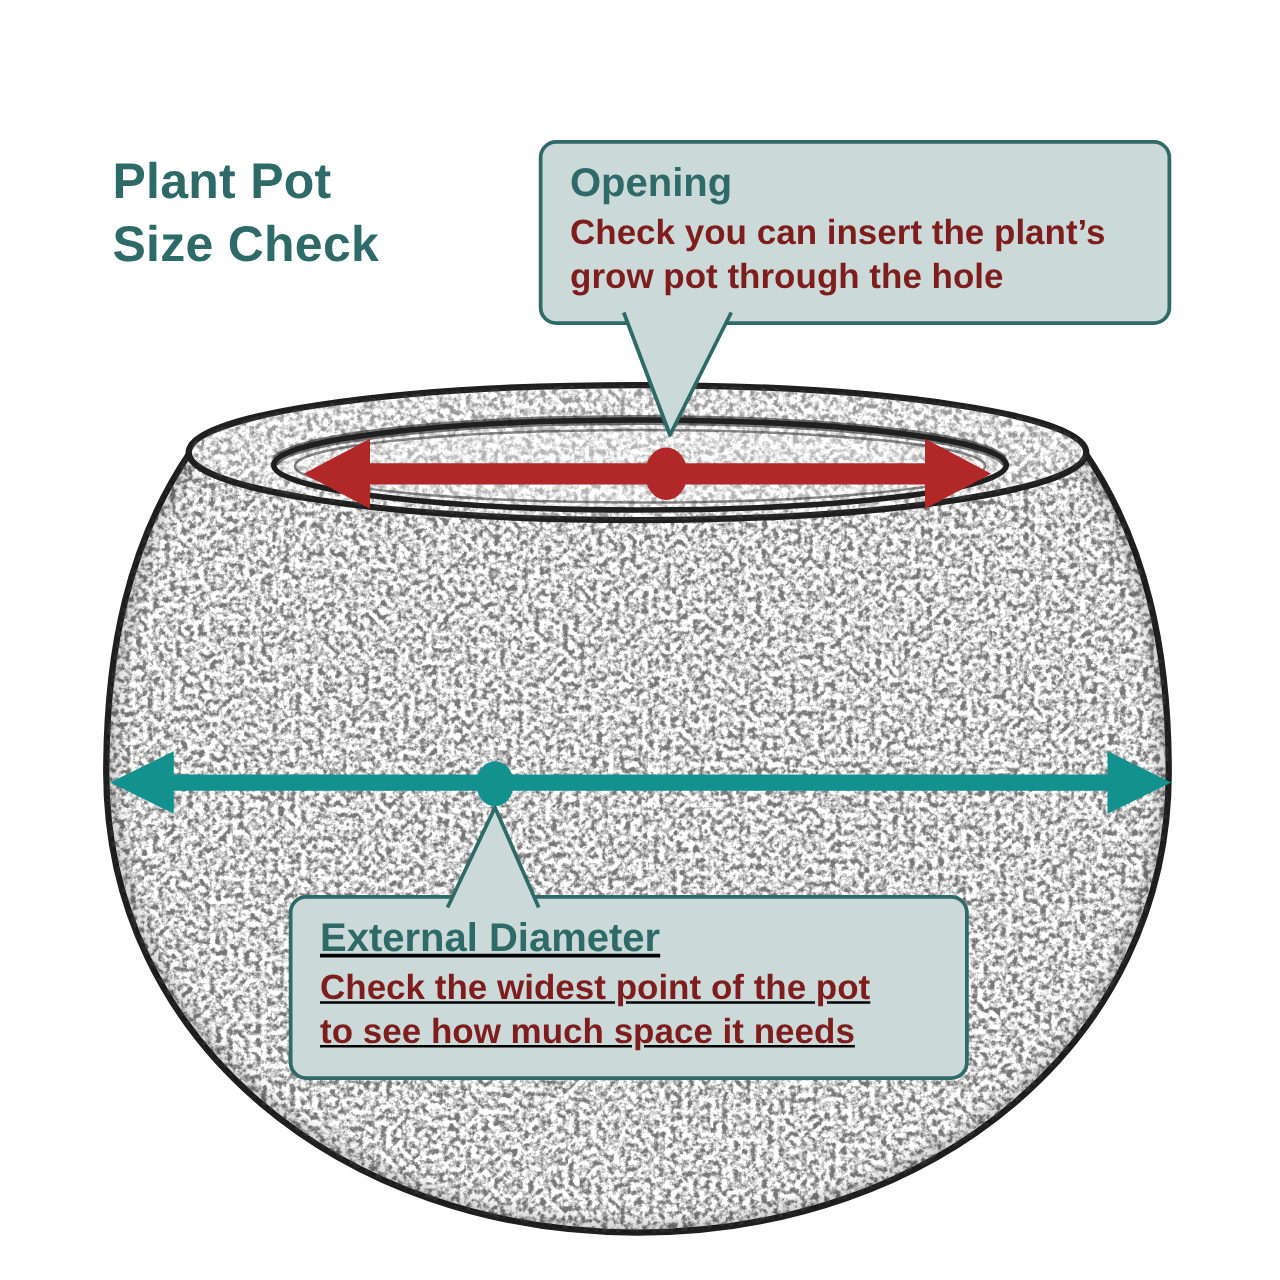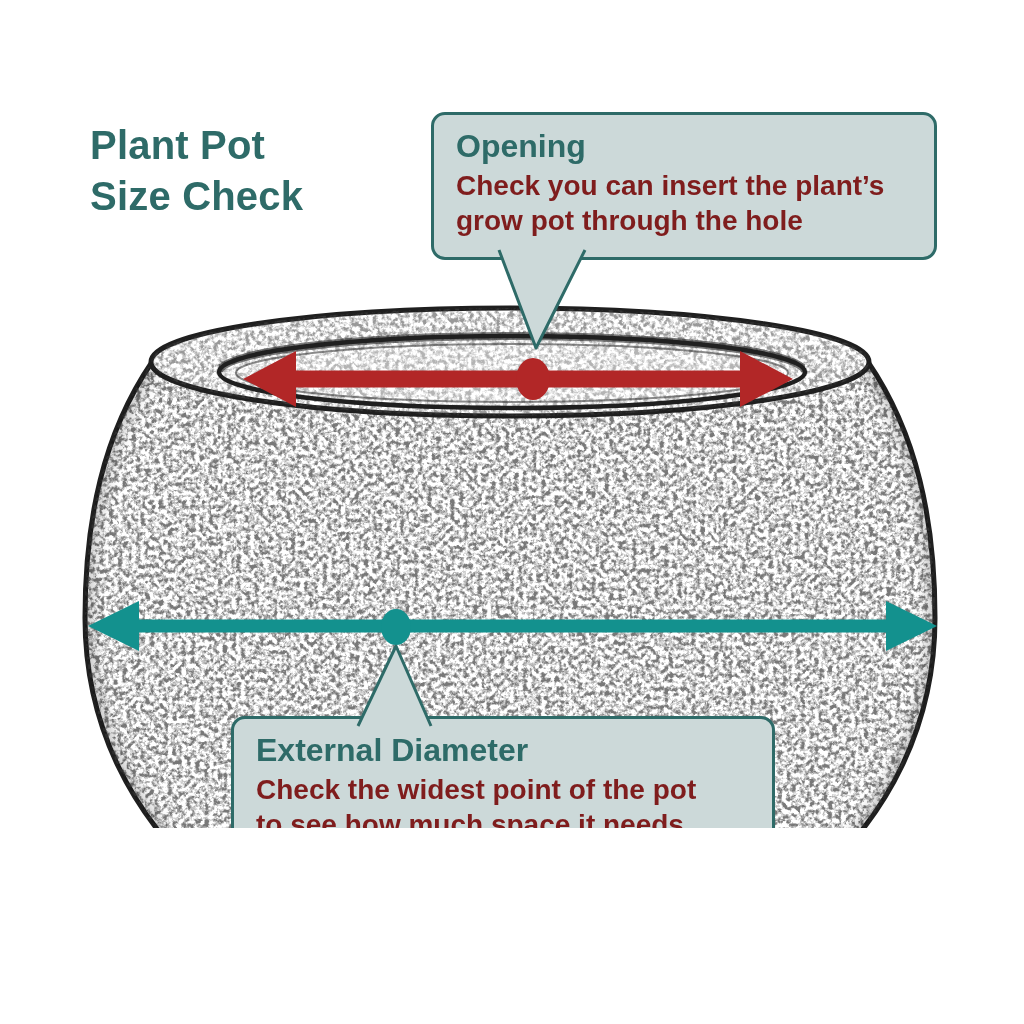--- a/index.html
+++ b/index.html
@@ -1,35 +1,35 @@
 <!DOCTYPE html>
 <html><head>
 <meta charset="utf-8">
 <style>
   html,body{margin:0;padding:0;background:#fff;}
   .stage{
-    position:relative;width:1024px;height:828px;background:#ffffff;
+    position:relative;width:1024px;height:1024px;background:#ffffff;
     overflow:hidden;font-family:"Liberation Sans",sans-serif;
   }
   .pot-layer, .overlay{
     position:absolute;left:0;top:0;width:1024px;height:1024px;
   }
   .overlay{pointer-events:none;}
   .title{
     position:absolute;left:90px;top:120px;margin:0;
     font-size:40px;font-weight:700;color:#2e6b68;line-height:1.28;
     white-space:pre-line;letter-spacing:0.2px;
   }
   .callout{
     position:absolute;box-sizing:border-box;
     background:#ccd9d9;border:3px solid #2e6b68;border-radius:14px;
     padding:13px 22px 15px 22px;
   }
   .callout-top{left:431px;top:112px;width:506px;height:148px;}
-  .callout-bottom{left:231px;top:716px;width:544px;height:148px;}
+  .callout-bottom{left:231px;top:716px;width:544px;height:148px;text-decoration:underline;}
   .callout-title{
     font-size:32px;font-weight:700;color:#2e6b68;margin:0 0 4px 0;line-height:1.15;
   }
   .callout-body{
     font-size:28px;font-weight:600;color:#7f1d1d;line-height:1.24;
     white-space:pre-line;
   }
 </style>
 </head>
 <body>

